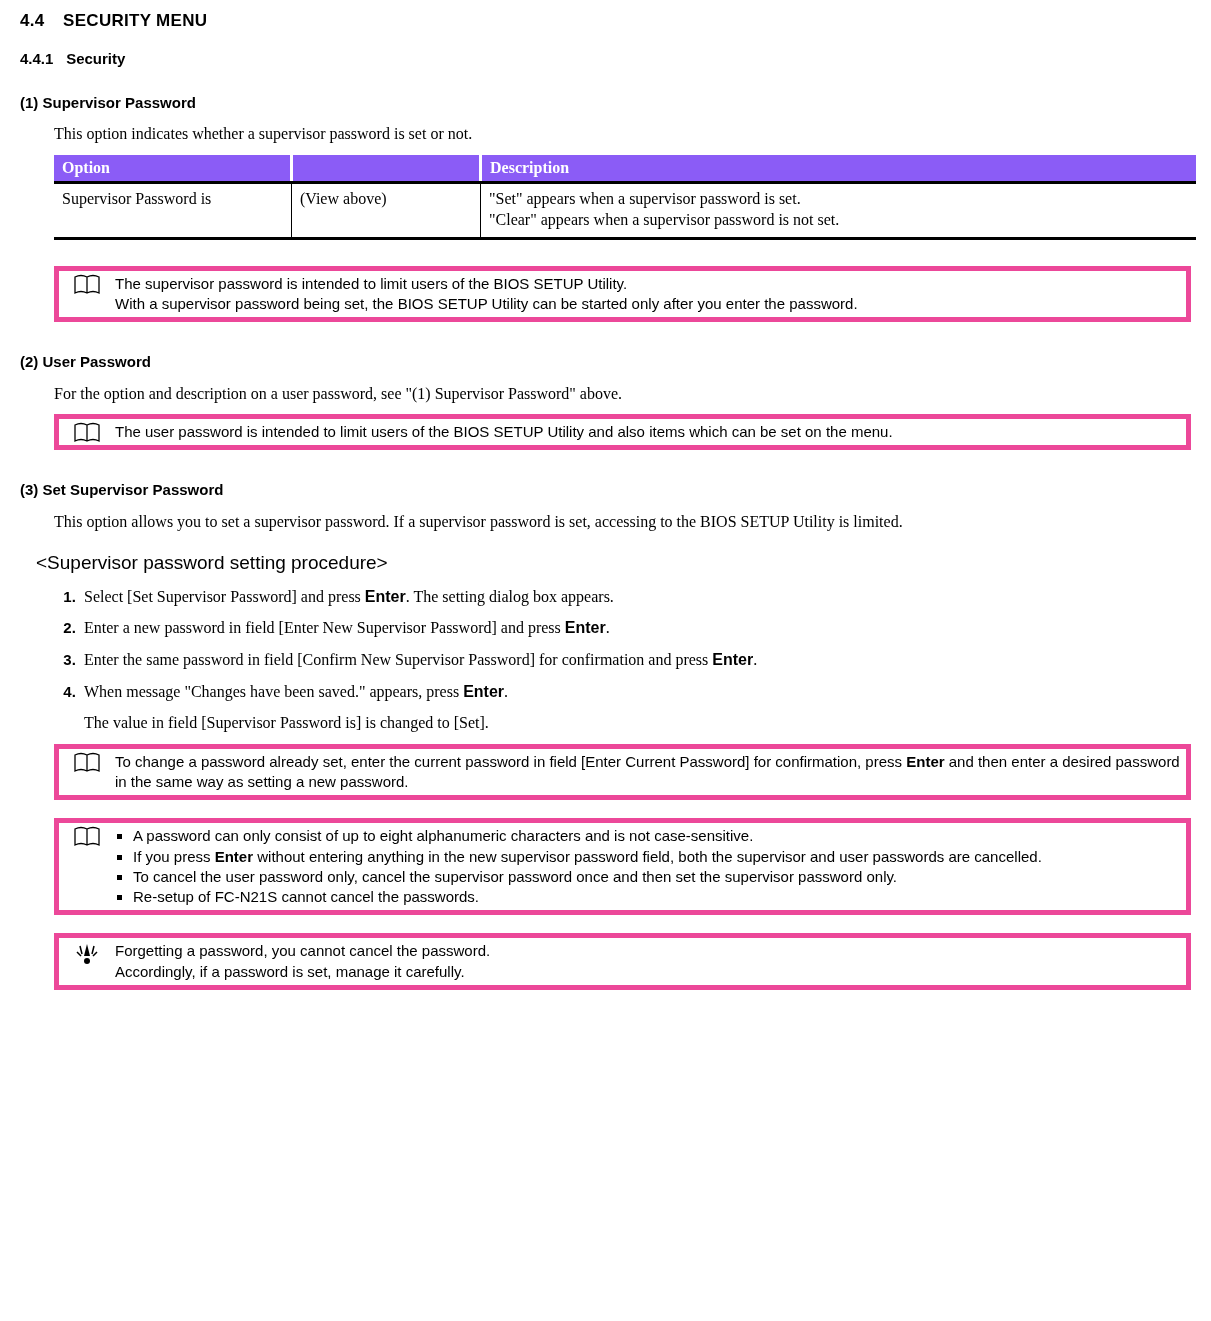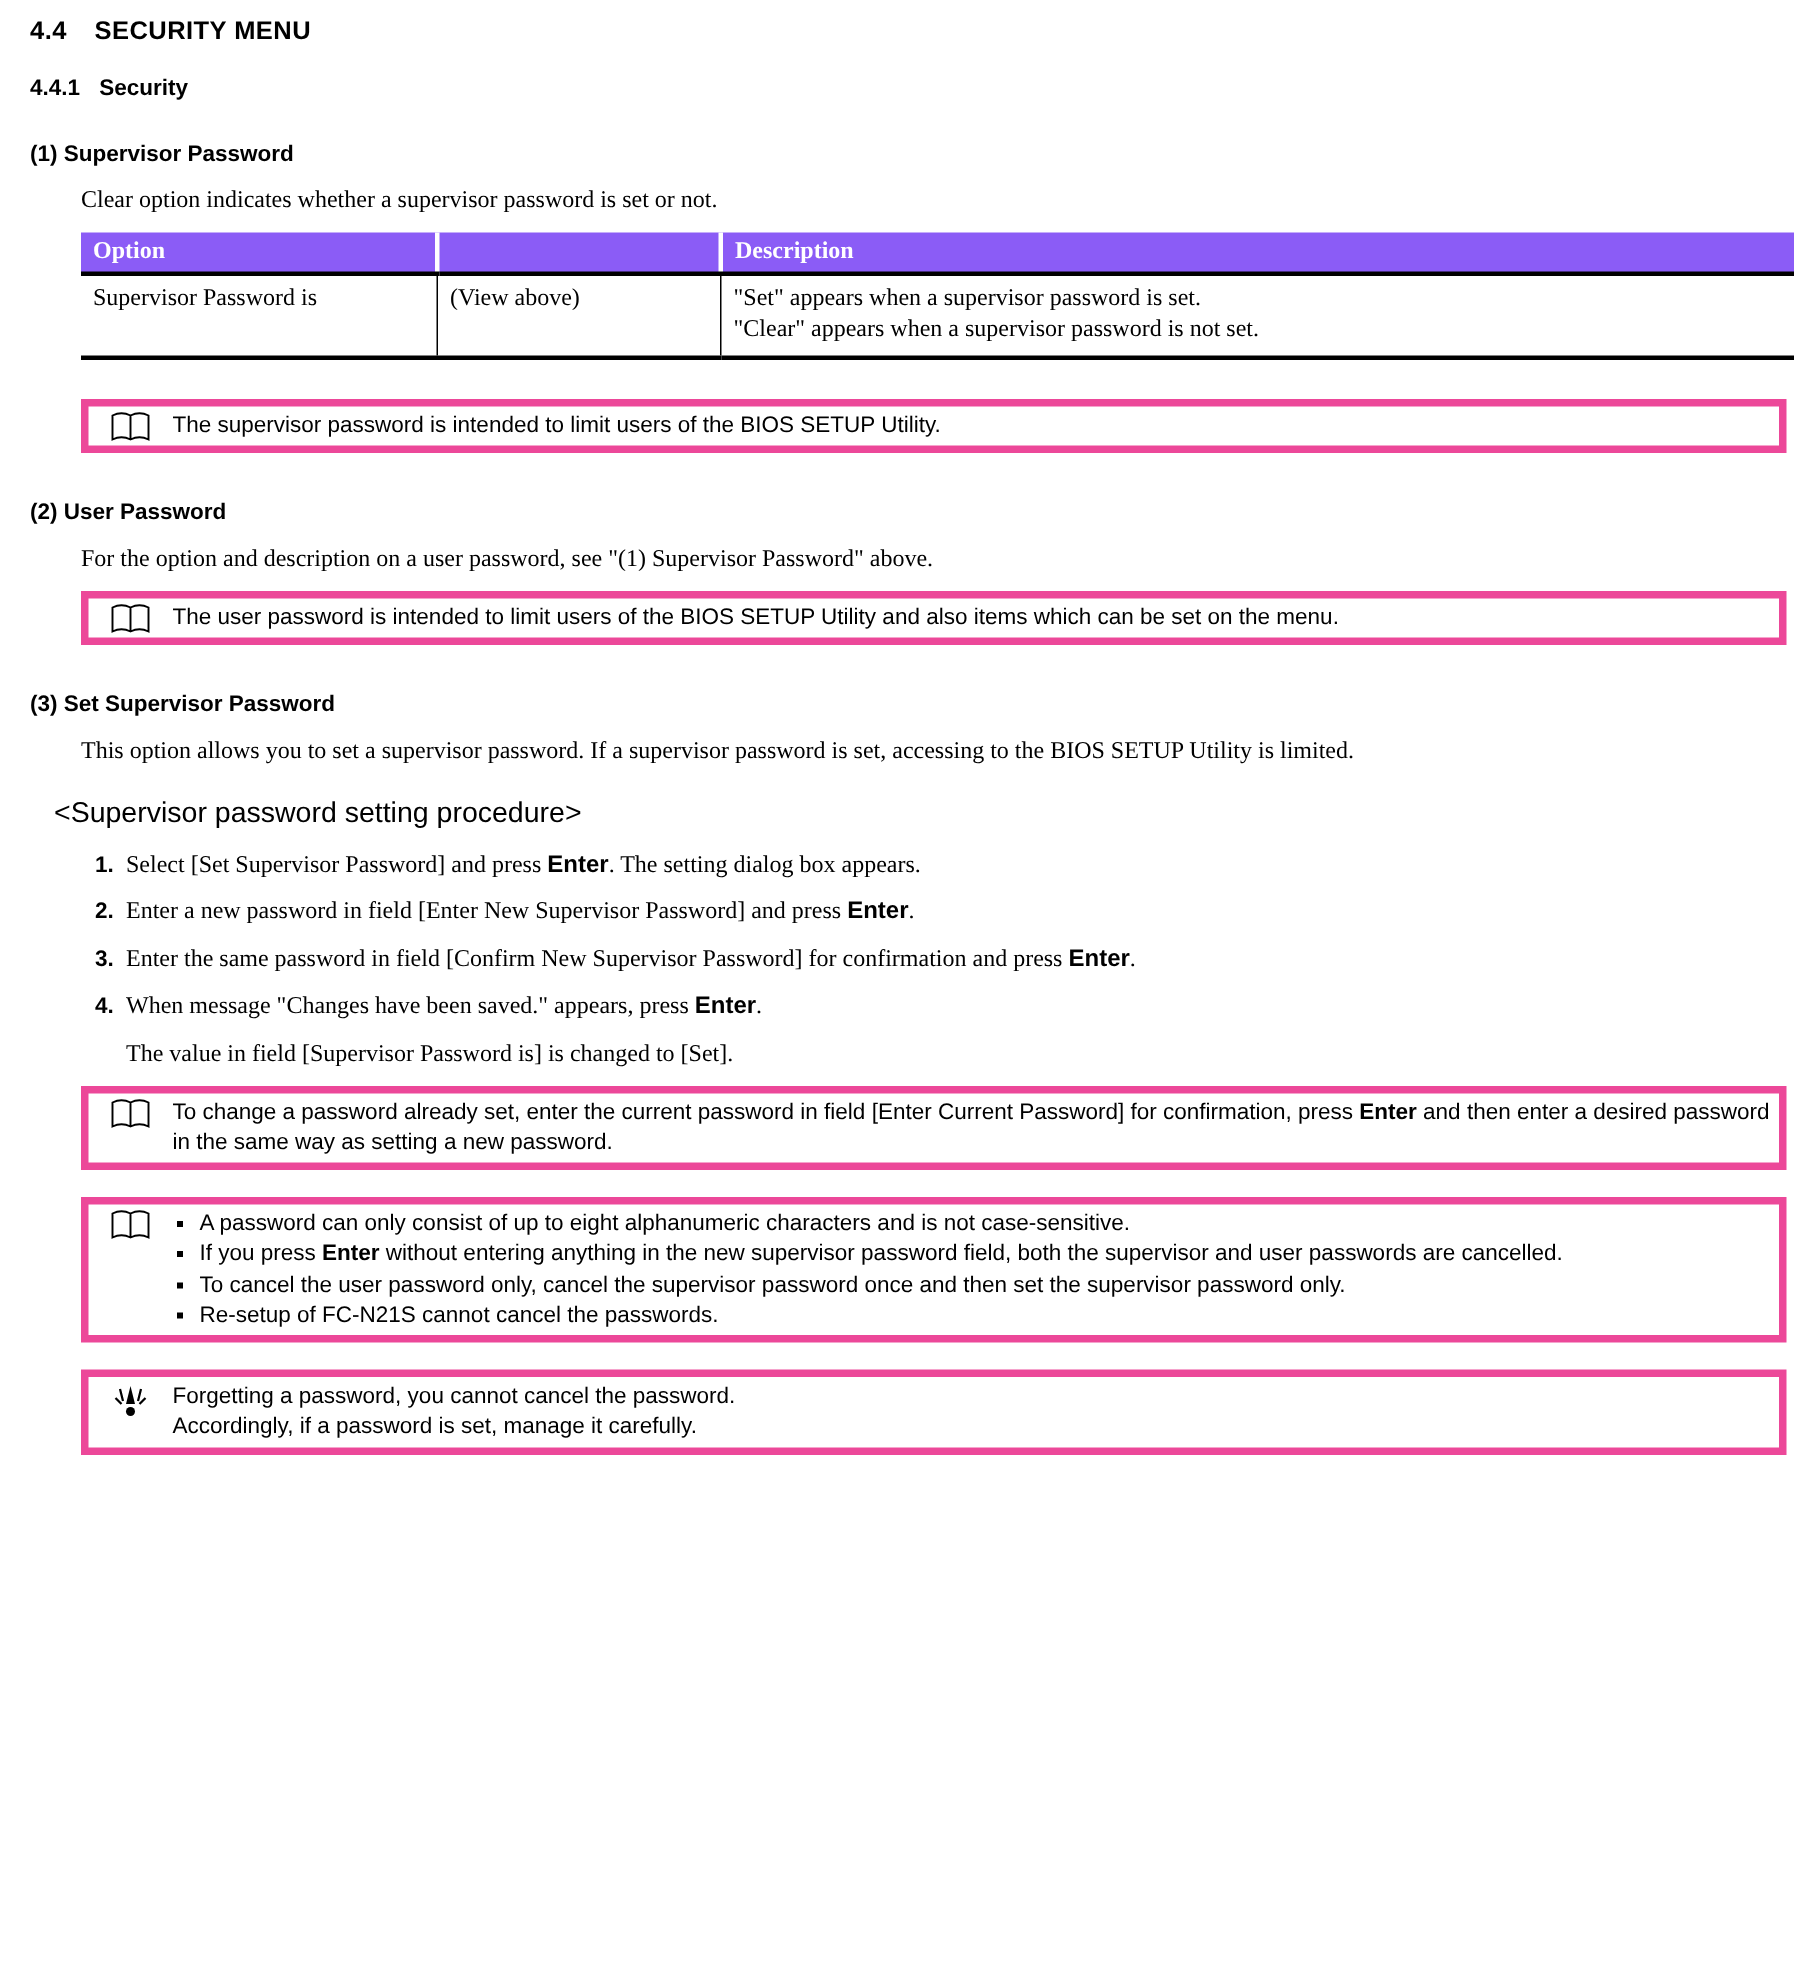--- a/index.html
+++ b/index.html
@@ -116,21 +116,21 @@
   <span>SECURITY MENU</span>
 </div>
 
 <div class="h-sub">
   <span class="h-num">4.4.1</span>
   <span>Security</span>
 </div>
 
 <div class="h-item">(1) Supervisor Password</div>
 <div class="indent1">
-  <div class="para">Clear option indicates whether a supervisor password is set or not.</div>
+  <div class="para">This option indicates whether a supervisor password is set or not.</div>
 
   <table class="opt">
     <thead>
       <tr>
         <th class="col1">Option</th>
         <th class="col2"></th>
         <th>Description</th>
       </tr>
     </thead>
     <tbody>
@@ -146,20 +146,21 @@
   </table>
 
   <div class="note-box note-spacing-top">
     <div class="note-icon">
       <svg width="28" height="22" viewBox="0 0 28 22">
           <path d="M2 3 C6 1 10 1 14 3 C18 1 22 1 26 3 L26 19 C22 17 18 17 14 19 C10 17 6 17 2 19 Z M14 3 L14 19" fill="#fff" stroke="#000" stroke-width="1.3"></path>
         </svg>
     </div>
     <div class="note-text">
       <span>The supervisor password is intended to limit users of the BIOS SETUP Utility.</span><br>
+      <span>With a supervisor password being set, the BIOS SETUP Utility can be started only after you enter the password.</span>
     </div>
   </div>
 </div>
 
 <div class="h-item" style="margin-top:30px">(2) User Password</div>
 <div class="indent1">
   <div class="para">For the option and description on a user password, see "(1) Supervisor Password" above.</div>
 
   <div class="note-box" style="margin-top:4px">
     <div class="note-icon">

